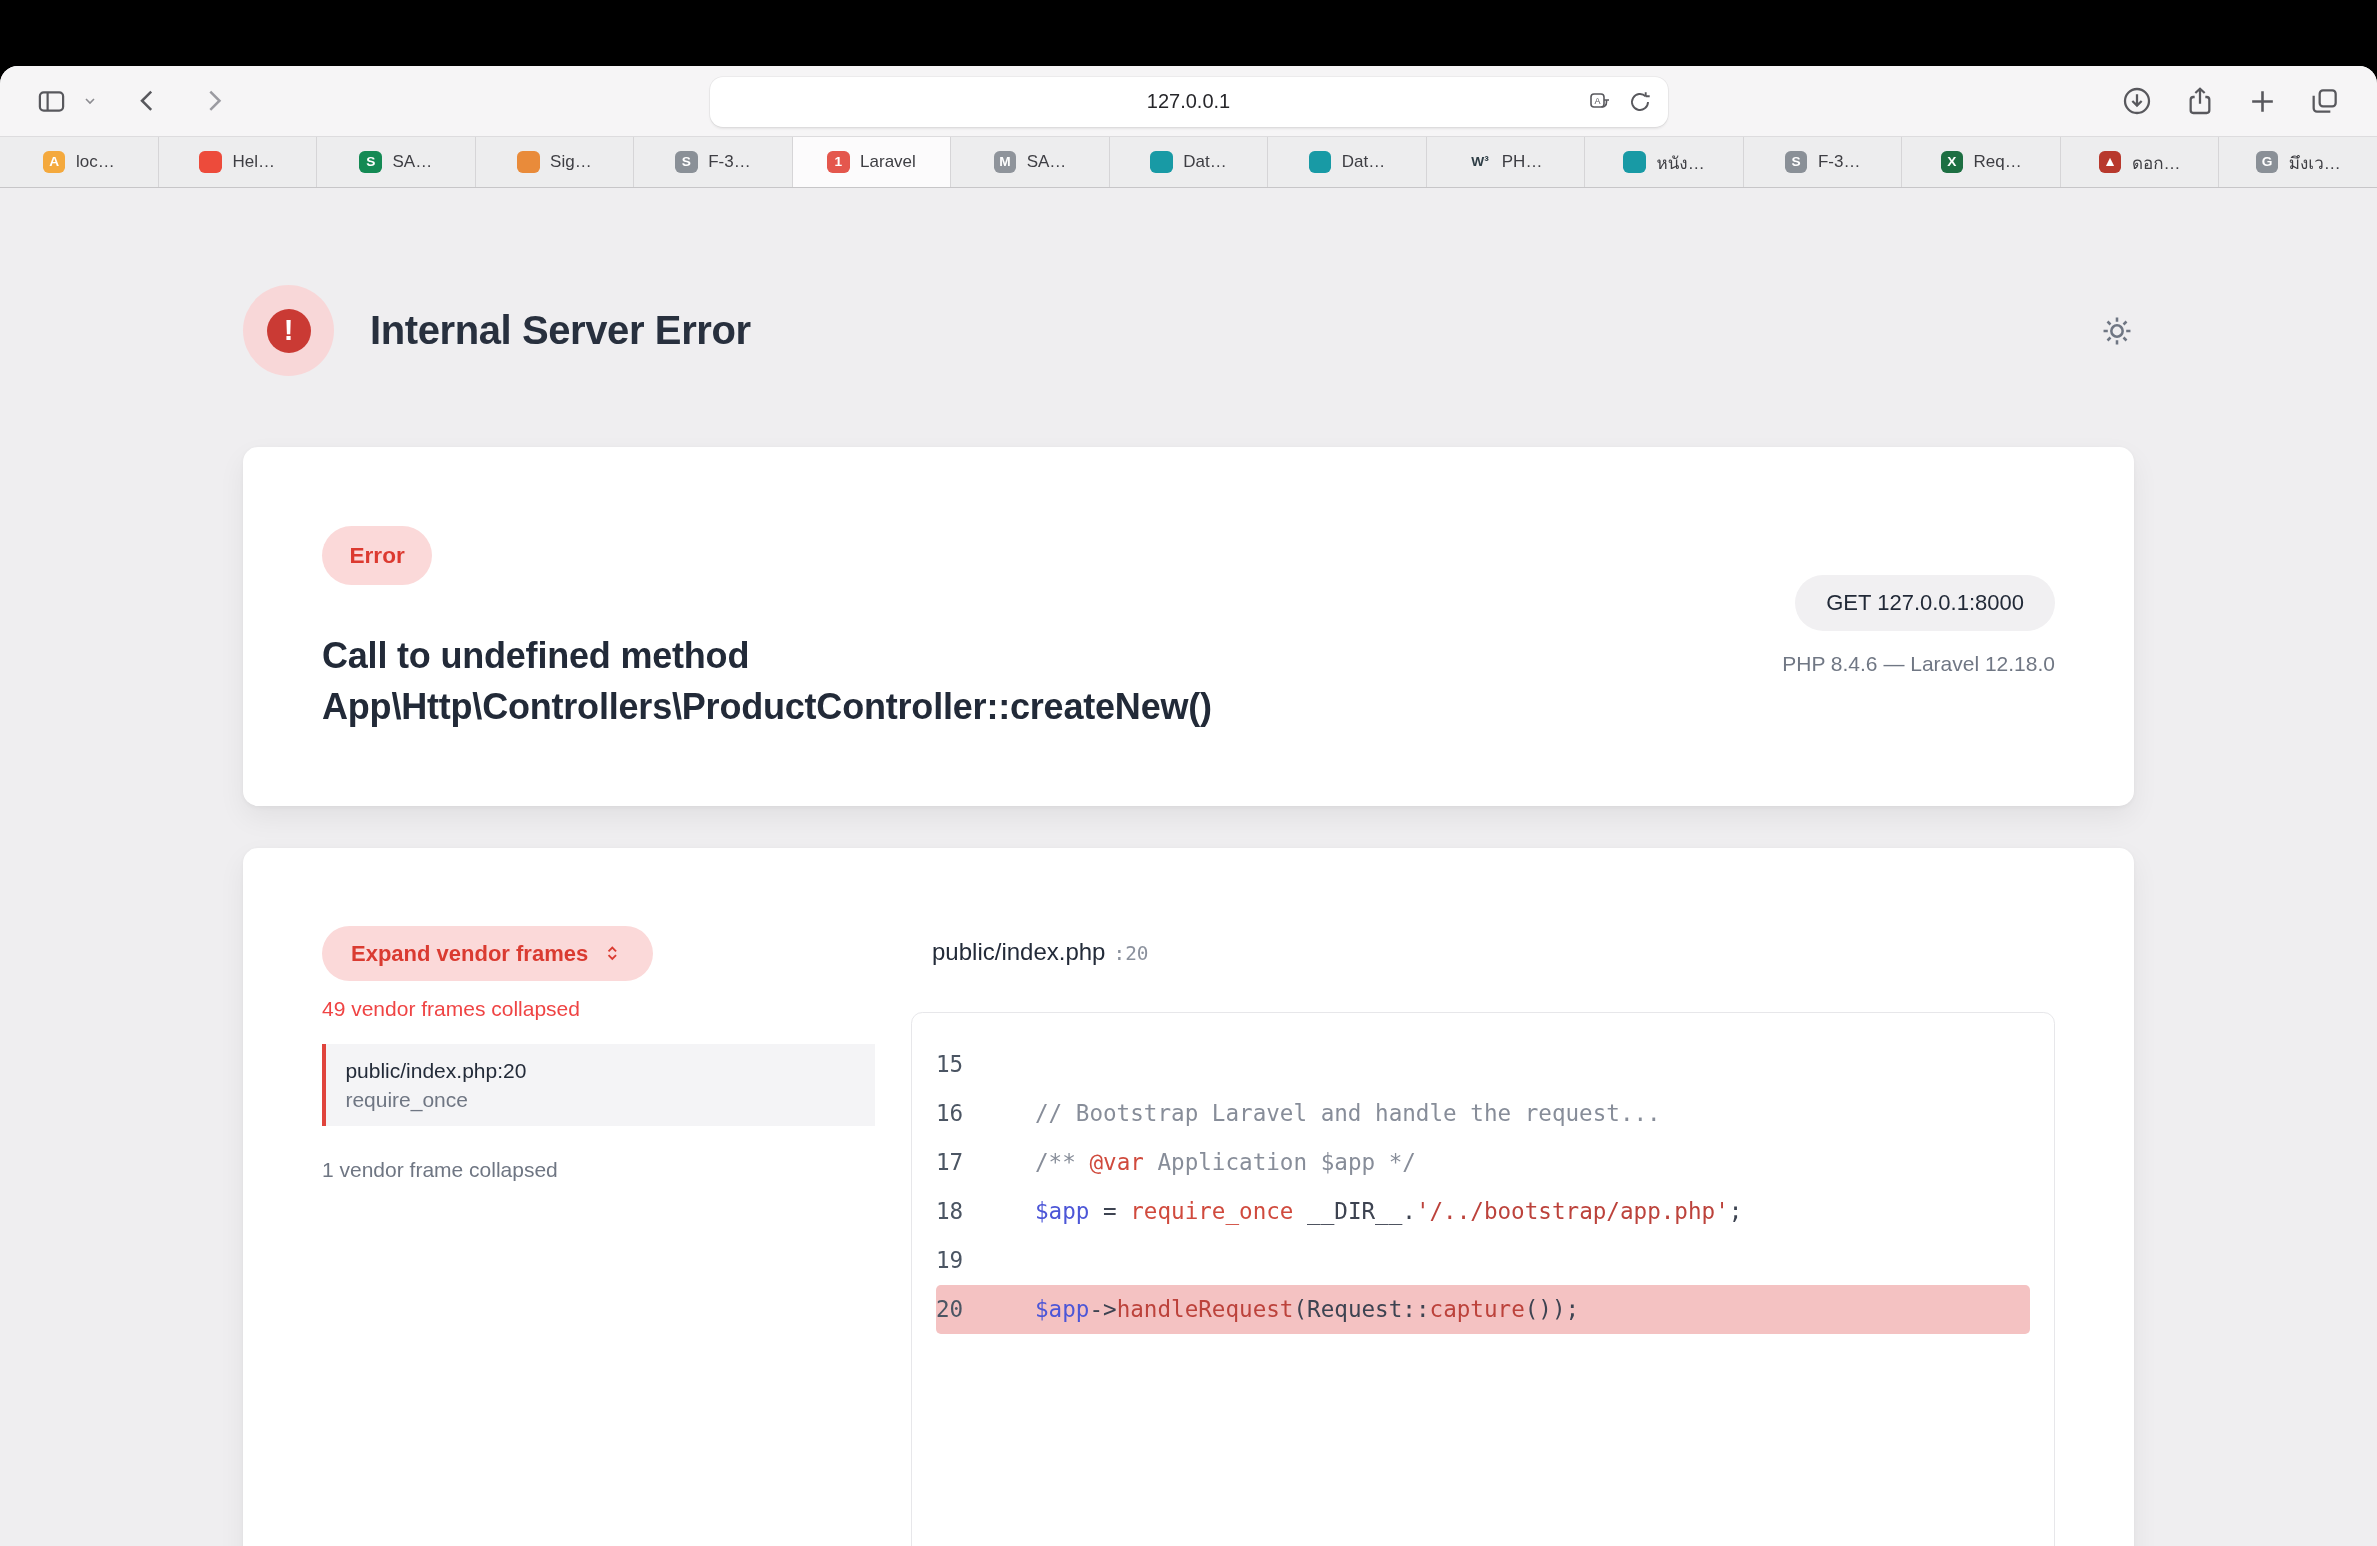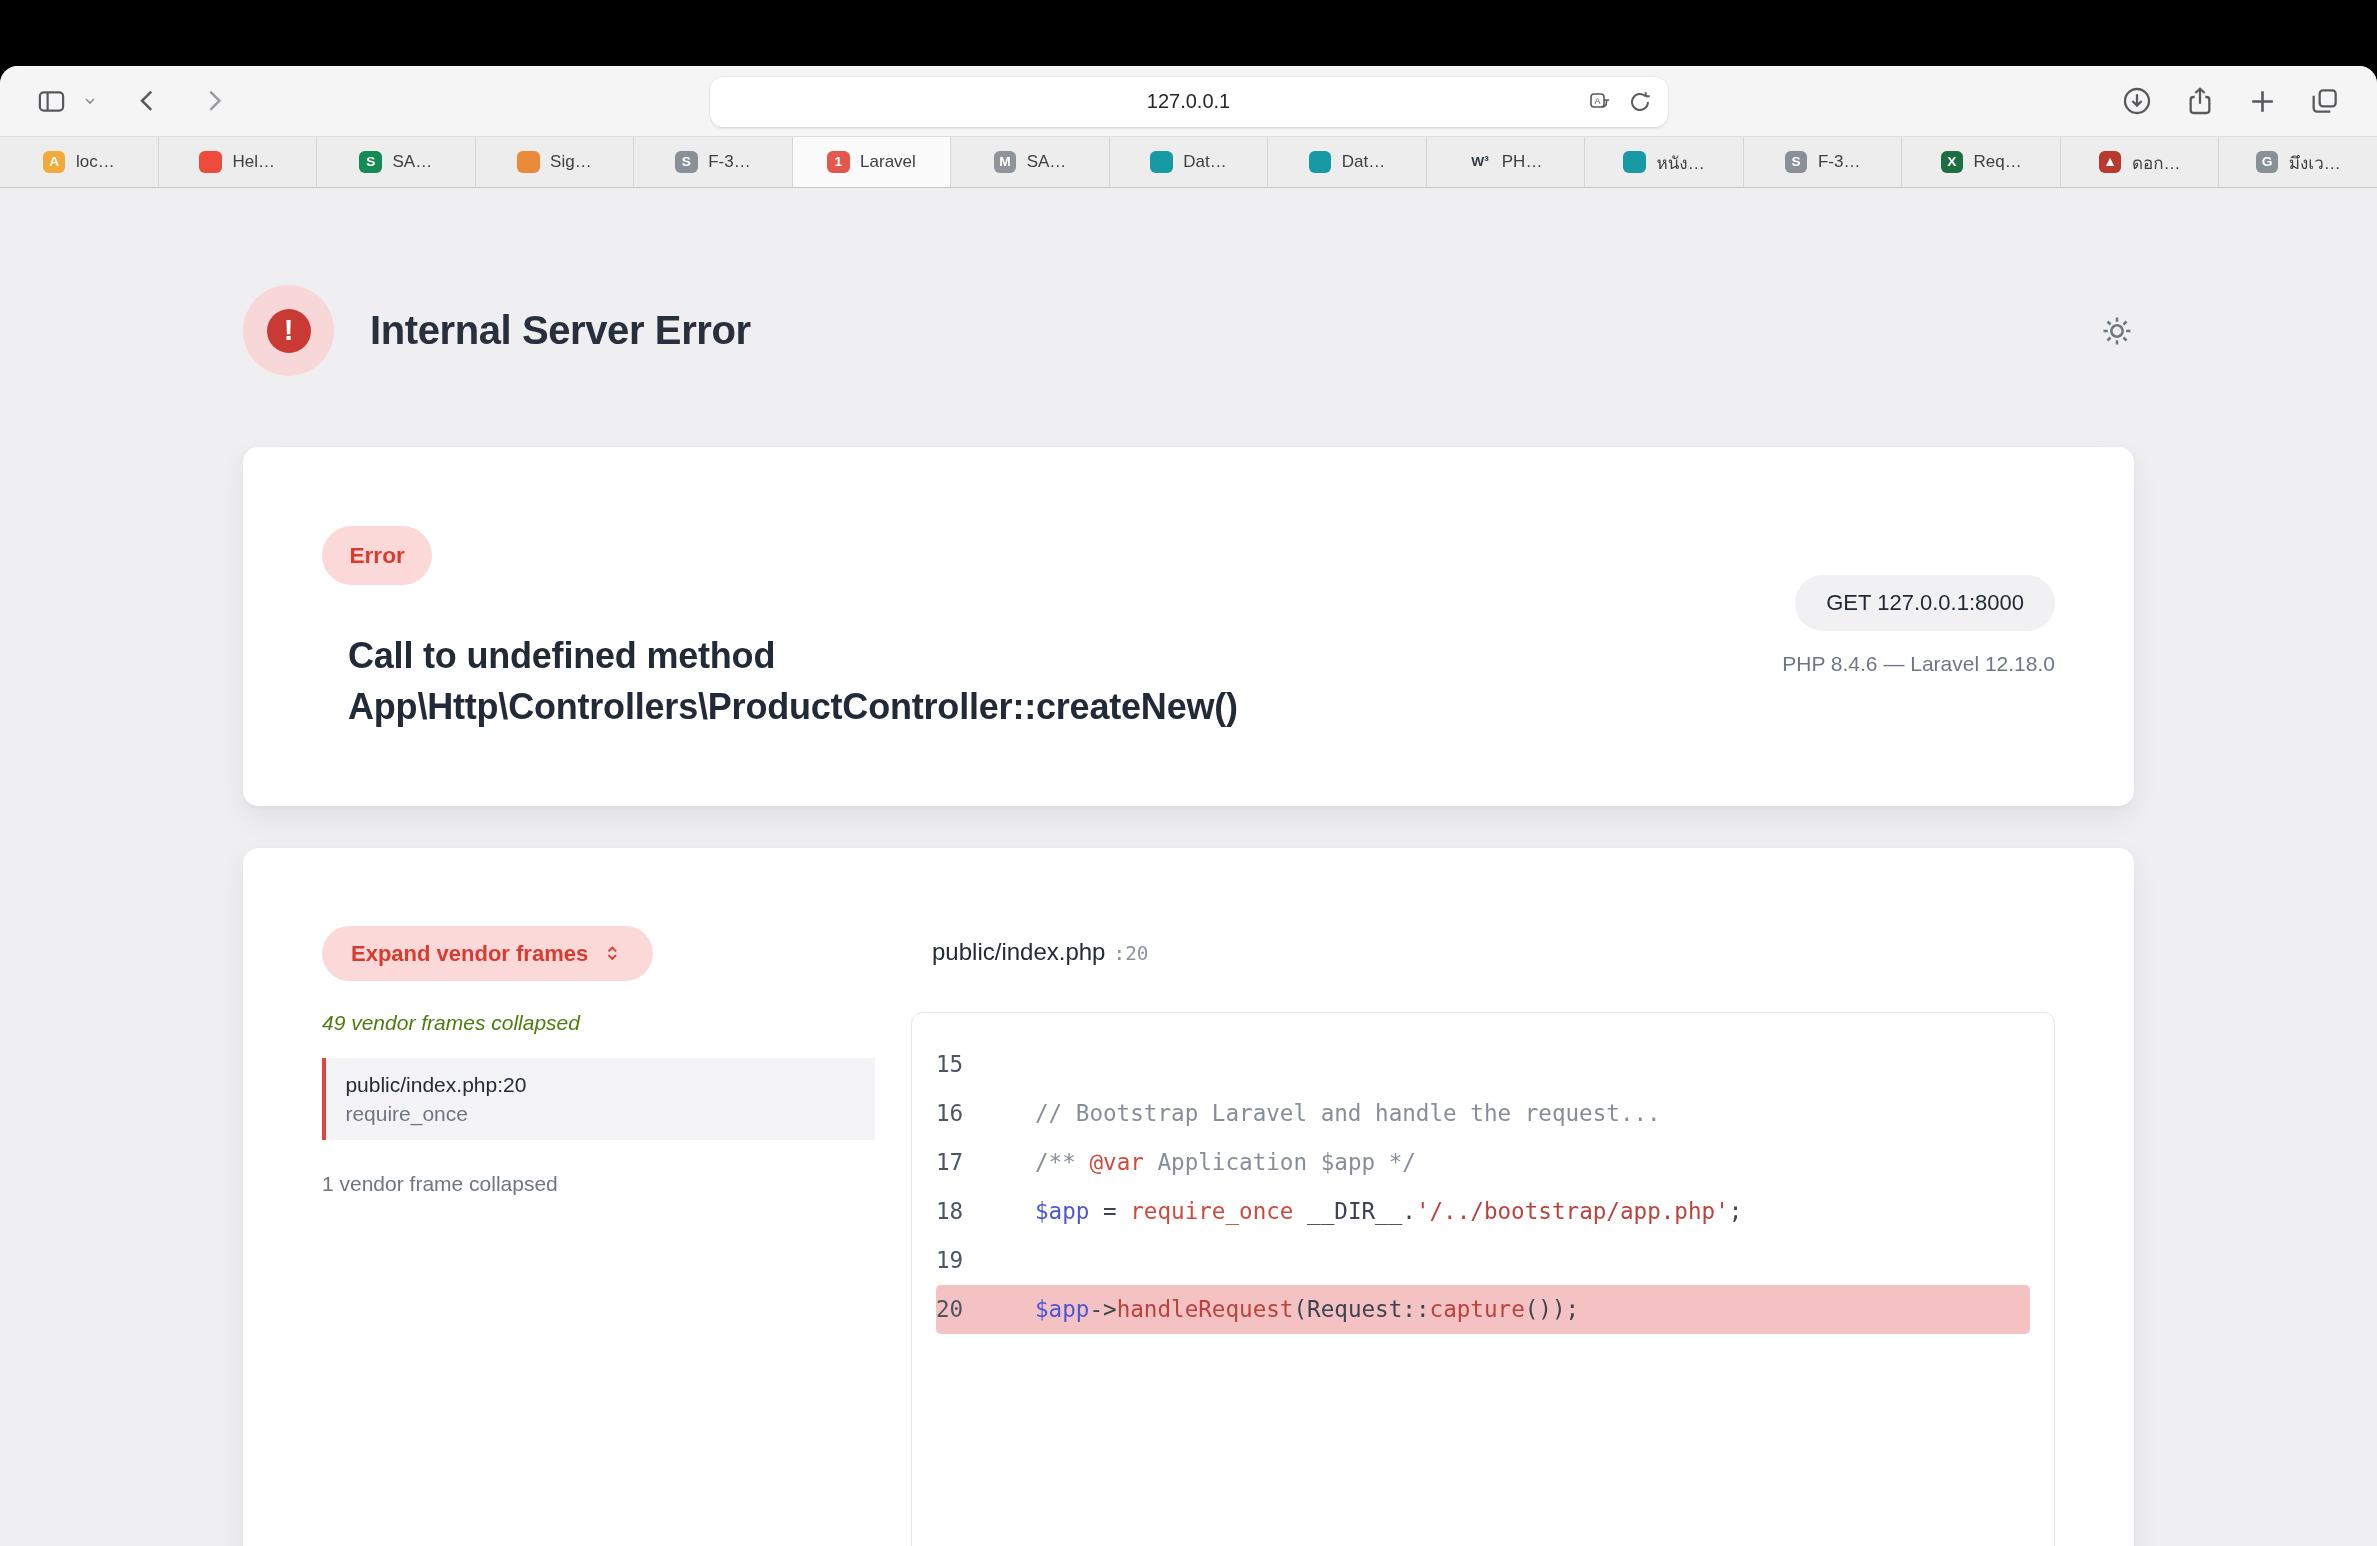--- a/index.html
+++ b/index.html
@@ -53,30 +53,30 @@
   .theme-btn { margin-left:auto; color:#6f7683; display:flex; }
 
   .card { background:#fff; border-radius:15px;
           box-shadow:0 1.6px 4px rgba(0,0,0,.04), 0 11.3px 27.5px rgba(0,0,0,.06); }
 
   .card-error { margin-top:71px; position:relative; padding:79px 79px 74px; }
   .badge { display:inline-flex; align-items:center; height:59px; padding:0 27.5px;
            background:#fbd9d9; color:#dc3a30; border-radius:808px;
            font-size:22.6px; font-weight:bold; }
   .exc-message { margin-top:45px; max-width:1213px; font-size:36px; line-height:51px;
-                 font-weight:bold; color:#222a38; letter-spacing:-0.2px;margin-left:26px; }
+                 font-weight:bold; color:#222a38; letter-spacing:-0.2px; }
   .req-pill { position:absolute; top:128px; right:79px; height:56px; display:flex; align-items:center;
               padding:0 31px; background:#f1f0f2; border-radius:808px; font-size:22px; color:#222a38; }
   .versions { position:absolute; top:205px; right:79px; font-size:21px; color:#707784; }
 
   .card-trace { margin-top:42px; padding:78px 79px; height:1132px; display:flex; align-items:flex-start; }
   .trace-left { width:553px; flex:none; }
   .expand-btn { display:inline-flex; align-items:center; gap:13px; height:55px; padding:0 29px;
                 background:#fbd9d9; color:#da3b31; border-radius:808px; font-size:22px; font-weight:bold; }
-  .collapsed-note { margin-top:30px; font-size:21px; color:#4d7c0f;font-style:italic; }
+  .collapsed-note { margin-top:16px; font-size:21px; color:#ef4444; }
   .frame-item { margin-top:22.6px; background:#f4f4f6; border-left:4.9px solid #e0443c; padding:12px 19.4px; }
   .frame-title { font-size:21px; color:#232b39; line-height:29px; }
   .frame-sub { font-size:21px; color:#6f7683; line-height:29px; }
   .collapsed-note2 { margin-top:32px; font-size:21px; color:#6f7683; }
 
   .trace-right { flex:1; margin-left:36px; }
   .file-header { margin-top:9.7px; line-height:32px; }
   .file-path { font-size:24px; color:#232b39;margin-left:21px; }
   .file-line { font-size:19.4px; color:#8b919d; font-family:"DejaVu Sans Mono",monospace; margin-left:8px; }
 

